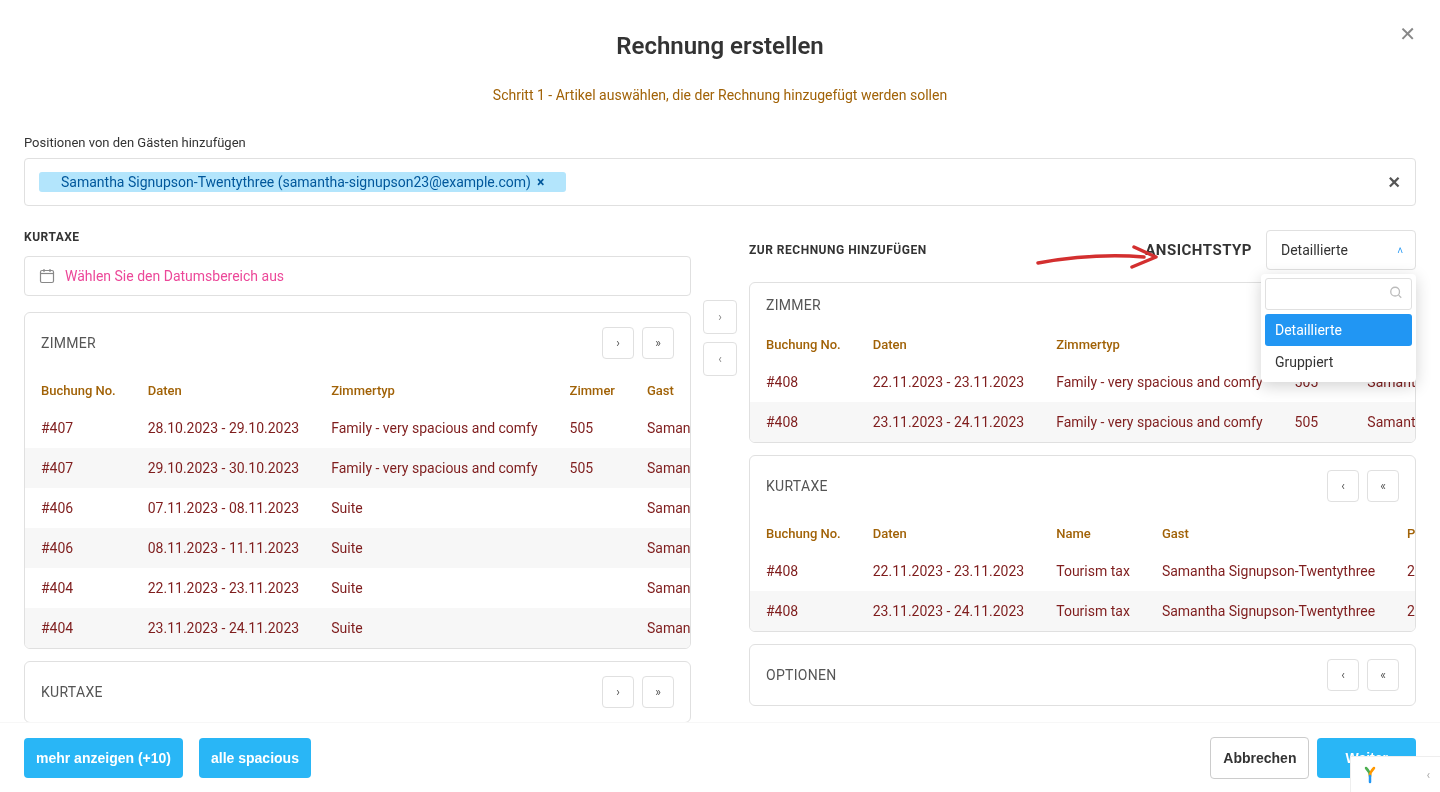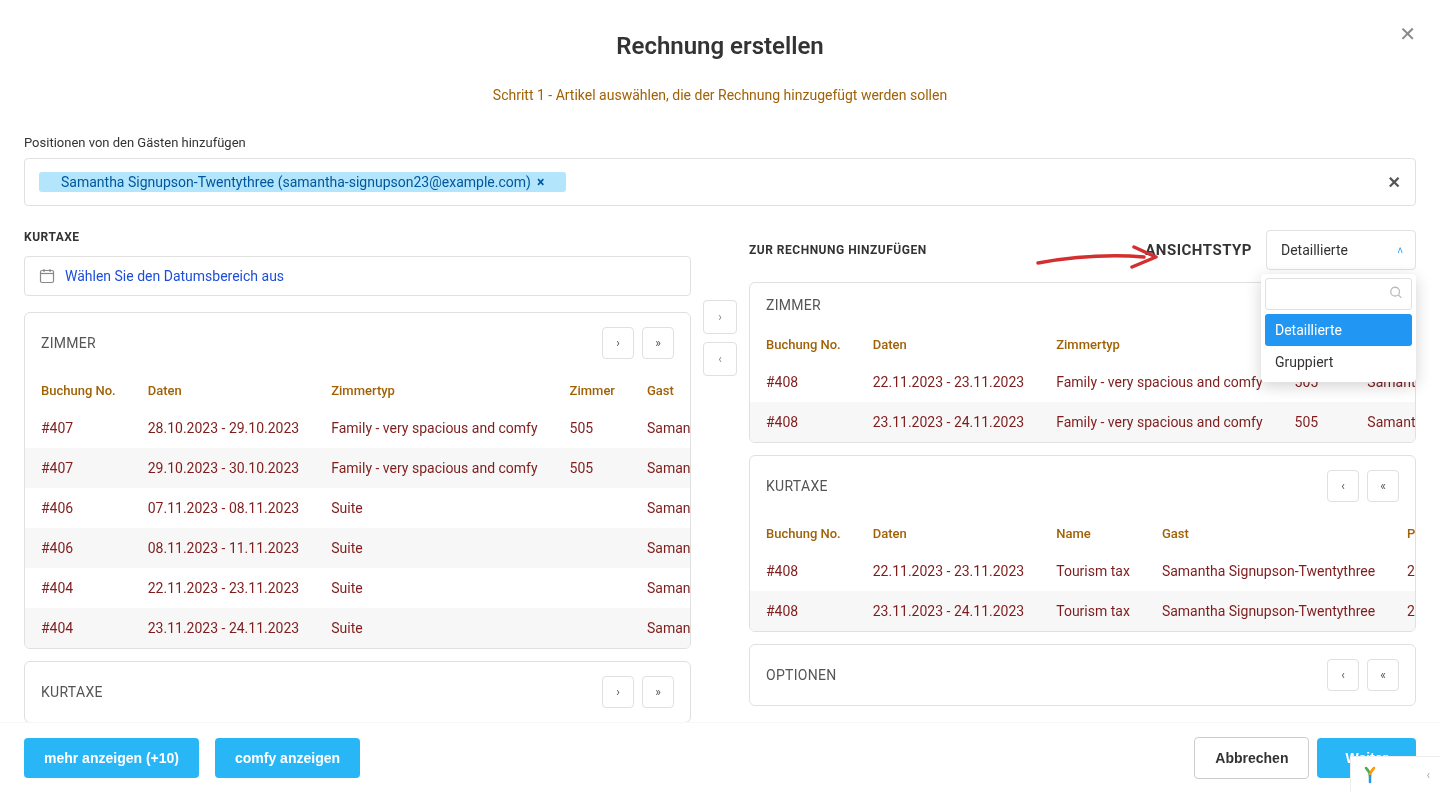--- a/index.html
+++ b/index.html
@@ -16,21 +16,21 @@
 .chip-x { color: #01579b; cursor: pointer; font-weight: bold; }
 .clear-chips { color: #555; cursor: pointer; font-weight: bold; font-size: 16px; }
 
 .two-col { display: flex; gap: 58px; margin-top: 24px; align-items: flex-start; }
 .col-left, .col-right { flex: 0 0 calc(50% - 29px); min-width: 0; position: relative; }
 
 .section-label { font-size: 12px; font-weight: 700; color: #333; letter-spacing: 0.5px; margin-bottom: 12px; display: block; }
 .section-header-row { display: flex; justify-content: space-between; align-items: center; margin-bottom: 12px; }
 .view-type-label { font-size: 15px; font-weight: 700; color: #333; letter-spacing: 0.5px; }
 
-.date-input { border: 1px solid #e0e0e0; border-radius: 4px; padding: 10px 14px; color: #1d4ed8; display: flex; align-items: center; gap: 10px; height: 40px; margin-bottom: 16px; }
+.date-input { border: 1px solid #e0e0e0; border-radius: 4px; padding: 10px 14px; color: #ec4899; display: flex; align-items: center; gap: 10px; height: 40px; margin-bottom: 16px; }
 .cal-icon { width: 16px; height: 16px; display: inline-block; }
 
 .panel { border: 1px solid #e0e0e0; border-radius: 6px; margin-bottom: 12px; overflow: hidden; }
 .panel-head { display: flex; justify-content: space-between; align-items: center; padding: 14px 16px; }
 .panel-title { font-size: 14px; color: #555; letter-spacing: 0.3px; }
 .nav-btns { display: flex; gap: 8px; }
 .nav-btn { width: 32px; height: 32px; border: 1px solid #e0e0e0; border-radius: 4px; background: #fff; display: flex; align-items: center; justify-content: center; cursor: pointer; font-size: 12px; color: #555; }
 
 table { width: 100%; border-collapse: collapse; table-layout: auto; }
 th { text-align: left; font-weight: 500; color: #a16207; font-size: 13px; padding: 10px 16px; white-space: nowrap; }
@@ -45,21 +45,21 @@
 .select-caret { position: absolute; right: 12px; top: 50%; transform: translateY(-50%); color: #2196f3; font-size: 10px; }
 .dropdown { position: absolute; top: 44px; right: 0; width: 155px; background: #fff; border-radius: 4px; box-shadow: 0 4px 16px rgba(0,0,0,0.18); z-index: 100; padding: 4px; }
 .dd-search { border: 1px solid #e0e0e0; border-radius: 3px; padding: 6px 28px 6px 8px; margin-bottom: 4px; position: relative; height: 32px; }
 .dd-search-icon { position: absolute; right: 8px; top: 50%; transform: translateY(-50%); color: #bbb; }
 .dd-opt { padding: 8px 10px; border-radius: 3px; cursor: pointer; font-size: 14px; color: #333; }
 .dd-opt.active { background: #2196f3; color: #fff; }
 
 .arrow-annotation { position: absolute; left: 1034px; top: 243px; pointer-events: none; }
 
 .footer { position: absolute; left: 0; right: 0; bottom: 0; height: 70px; background: #fff; border-top: 1px solid rgba(0,0,0,0.03); display: flex; align-items: center; padding: 0 24px; gap: 16px; }
-.btn { border: none; border-radius: 4px; padding: 12px 20px; font-size: 14px; font-weight: 600; cursor: pointer; }
+.btn { border: none; border-radius: 4px; padding: 12px 12px; font-size: 14px; font-weight: 600; cursor: pointer; }
 .btn-blue { background: #29b6f6; color: #fff; }
 .btn-outline { background: #fff; border: 1px solid #ccc; color: #333; }
 .footer-spacer { margin-left: auto; display: flex; gap: 8px; align-items: center; }
 
 .brand-corner { position: absolute; right: 0; bottom: 0; height: 36px; width: 90px; border: 1px solid #eee; border-right: none; border-bottom: none; display: flex; align-items: center; justify-content: space-between; padding: 0 10px; background: #fff; }
 .brand-caret { color: #aaa; font-size: 12px; }
 .brand-logo { width: 18px; height: 18px; }
 </style>
 </head>
 <body>
@@ -285,21 +285,21 @@
   </div>
 
   <svg class="arrow-annotation" width="130" height="32" viewBox="0 0 130 32">
     <path d="M 4 20 Q 60 10 110 14" stroke="#d32f2f" stroke-width="3.5" fill="none" stroke-linecap="round"></path>
     <path d="M 100 4 L 122 14 L 98 24" stroke="#d32f2f" stroke-width="3.5" fill="none" stroke-linecap="round" stroke-linejoin="round"></path>
   </svg>
 </div>
 
 <div class="footer">
   <button class="btn btn-blue">mehr anzeigen (+10)</button>
-  <button class="btn btn-blue">comfy anzeigen</button>
+  <button class="btn btn-blue">alle spacious</button>
   <div class="footer-spacer">
     <button class="btn btn-outline">Abbrechen</button>
     <button class="btn btn-blue" style="padding:12px 28px;">Weiter</button>
   </div>
 </div>
 
 <div class="brand-corner">
   <span class="brand-logo">
     <svg viewBox="0 0 18 18" width="18" height="18">
       <path d="M5 2 Q9 6 9 10" stroke="#4caf50" stroke-width="2.5" fill="none" stroke-linecap="round"></path>

